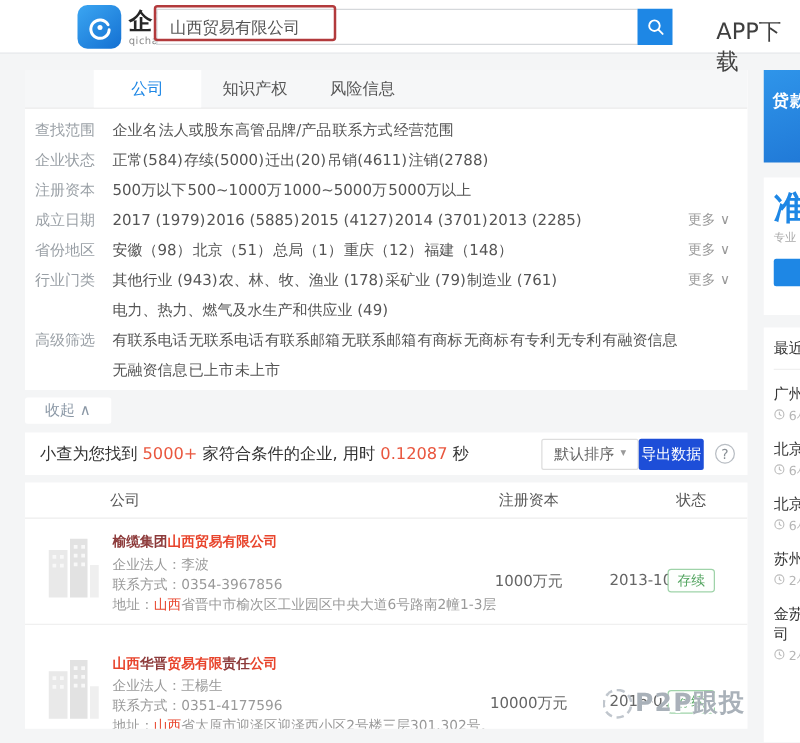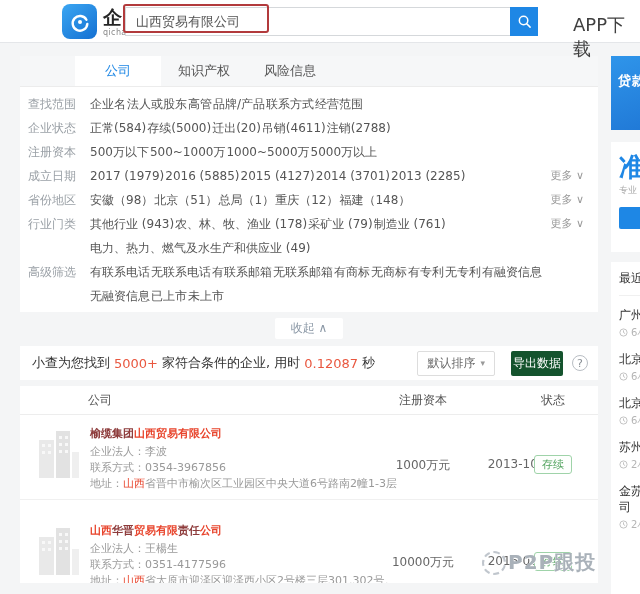--- a/index.html
+++ b/index.html
@@ -37,33 +37,33 @@
   .tab.active{background:#fff;color:#1e87e5}
   .filter-rows{padding:5px 0 4px}
   .f-row{position:relative;display:flex;padding:0 14px 0 8px;font-size:12px;line-height:24px}
   .f-label{flex:0 0 56px;color:#9aa0a6}
   .f-opts{display:flex;flex-wrap:wrap;column-gap:1px;color:#555;margin-left:6px;flex:1}
   .f-row.has-more .f-opts{padding-right:42px}
   .f-opt{cursor:pointer;white-space:nowrap}
   .f-more{position:absolute;right:14px;top:0;color:#999;font-size:11px;cursor:pointer;white-space:nowrap}
 
   
-  .collapse-wrap{position:absolute;left:20px;top:317px;width:578px;text-align:center}
+  .collapse-wrap{position:absolute;left:20px;top:317px;width:578px;text-align:left}
   .collapse-box{display:inline-block;background:#fff;padding:2px 16px;border-radius:2px;
                 font-size:12px;color:#8a97a5;cursor:pointer}
 
   
   .results-bar{top:346px;height:34px;display:flex;align-items:center;padding:0 10px 0 12px;font-size:13px;color:#333}
   .red{color:#e9573f;margin:0 4px}
   .rb-right{margin-left:auto;display:flex;align-items:center}
   .sort-btn{border:1px solid #ddd;background:#fff;color:#666;font-size:12px;height:25px;
             padding:0 9px;border-radius:2px;display:flex;align-items:center;gap:5px;cursor:pointer;font-family:inherit}
   .caret{font-size:9px;color:#999}
-  .export-btn{background:#14532d;border:none;color:#fff;font-size:12px;height:25px;padding:0 2px;
-              border-radius:2px;margin-left:16px;cursor:pointer;font-family:inherit}
+  .export-btn{background:#1d4ed8;border:none;color:#fff;font-size:12px;height:25px;padding:0 2px;
+              border-radius:2px;margin-left:0;cursor:pointer;font-family:inherit}
   .help-circle{width:16px;height:16px;border:1px solid #b9bec4;border-radius:50%;color:#8a9096;
                font-size:11px;display:flex;align-items:center;justify-content:center;margin-left:9px;cursor:pointer}
 
   
   .table-panel{top:386px;height:197px;overflow:hidden}
   .t-head{height:29px;border-bottom:1px solid #ededed;position:relative;font-size:12px;color:#555;line-height:29px}
   .th-company{position:absolute;left:68px}
   .col-capital{position:absolute;left:348px;width:110px;text-align:center}
   .col-founded{position:absolute;left:455px;width:95px;text-align:center}
   .col-status{position:absolute;left:504px;width:58px;text-align:center}

